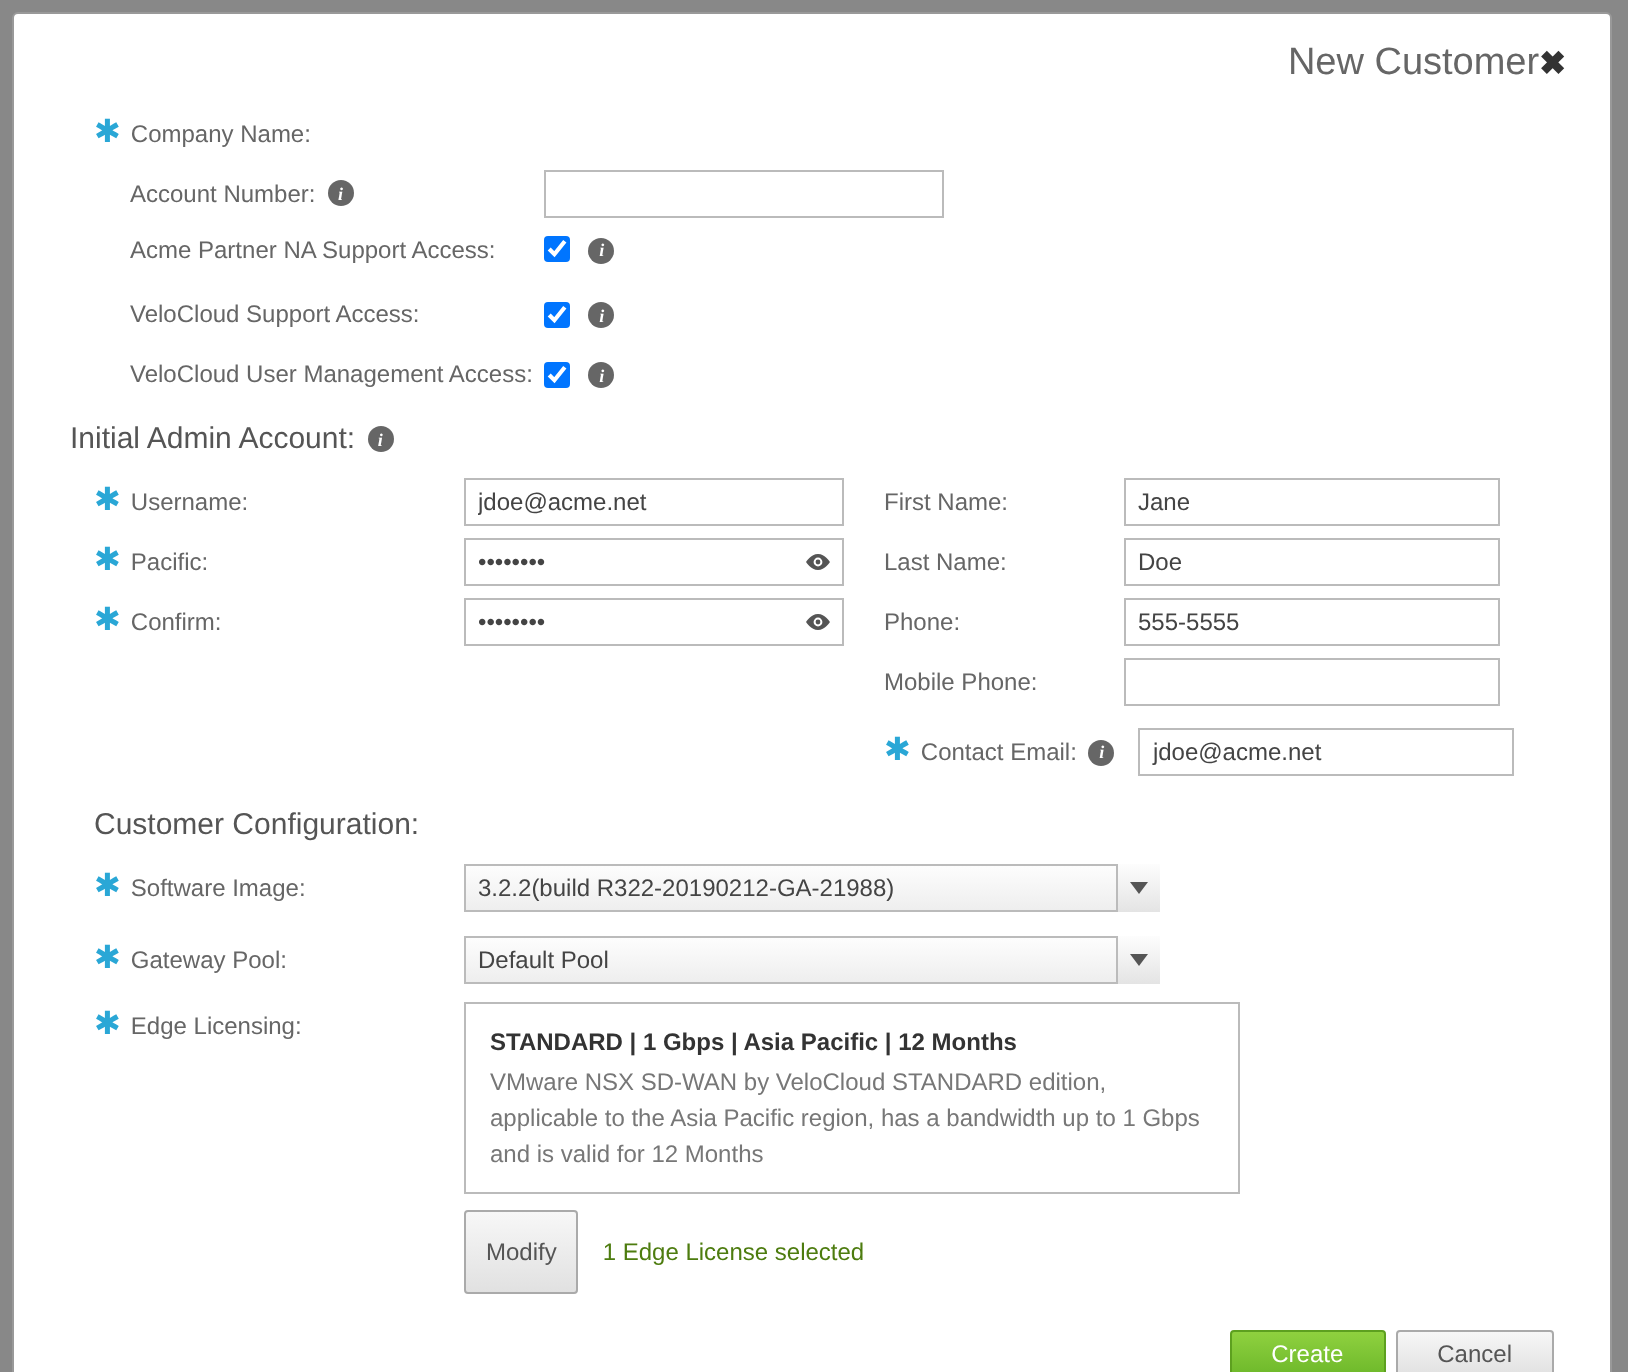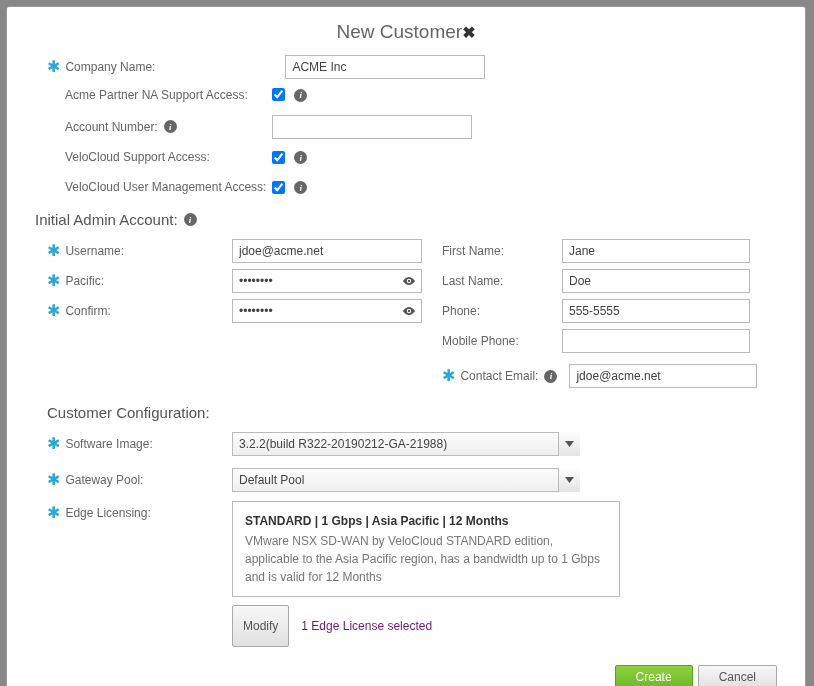--- a/index.html
+++ b/index.html
@@ -12,21 +12,21 @@
     }
     .dialog {
       width: 800px;
       background: #fff;
       border: 1px solid #999;
       border-radius: 3px;
       padding: 14px 22px 18px 22px;
     }
     .dialog-header {
       display: flex;
-      justify-content: center;
+      justify-content: flex-end;
       align-items: center;
       padding-bottom: 10px;
     }
     .dialog-title {
       font-size: 19px;
       color: #666;
       font-weight: normal;
     }
     .close-x {
       font-size: 16px;
@@ -115,21 +115,21 @@
     .license-box .lic-title {
       color: #333; font-weight: bold; margin-bottom: 2px;
     }
     .modify-row { display: flex; align-items: center; margin-top: 8px; }
     .btn-modify {
       background: linear-gradient(#f7f7f7, #e1e1e1);
       border: 1px solid #aaa; color: #555;
       padding: 13px 10px; font-size: 12px; cursor: pointer;
       border-radius: 2px;
     }
-    .lic-count { color: #701a75; margin-left: 12px; }
+    .lic-count { color: #4d7c0f; margin-left: 12px; }
     .footer {
       display: flex; justify-content: flex-end; gap: 5px; margin-top: 18px;
       padding-right: 6px;
     }
     .btn-create {
       background: linear-gradient(#8fd13f, #6db82a);
       border: 1px solid #5da01f;
       color: #fff; padding: 4px 20px; font-size: 12px;
       border-radius: 2px; cursor: pointer;
     }
@@ -154,39 +154,38 @@
     <h1 class="dialog-title">New Customer</h1>
     <span class="close-x">✖</span>
   </div>
 
   <div class="section">
     <div class="row">
       <span class="req">✱</span>
       <div class="label-col1">
         <span class="field-label">Company Name:</span>
       </div>
-      <input type="text" class="w-200" value="ACME Inc" style="">
-    </div>
-    <div class="row" style="align-items:flex-start;padding-top:4px">
-      <span style="width:18px"></span>
-      <div class="label-col1" style="width:207px">
-        <span class="field-label" style="line-height:1.4">Acme Partner NA Support Access:</span>
-      </div>
-      <span class="checkbox-cell">
-        <input type="checkbox" checked="" style="">
-        <span class="info-icon"></span>
-      </span>
     </div>
     <div class="row">
       <span style="width:18px"></span>
       <div class="label-col1" style="width:207px">
         <span class="field-label">Account Number:</span>
         <span class="info-icon"></span>
       </div>
       <input type="text" class="w-200" value="" style="">
+    </div>
+    <div class="row" style="align-items:flex-start;padding-top:4px">
+      <span style="width:18px"></span>
+      <div class="label-col1" style="width:207px">
+        <span class="field-label" style="line-height:1.4">Acme Partner NA Support Access:</span>
+      </div>
+      <span class="checkbox-cell">
+        <input type="checkbox" checked="" style="">
+        <span class="info-icon"></span>
+      </span>
     </div>
     <div class="row">
       <span style="width:18px"></span>
       <div class="label-col1" style="width:207px">
         <span class="field-label">VeloCloud Support Access:</span>
       </div>
       <span class="checkbox-cell">
         <input type="checkbox" checked="" style="">
         <span class="info-icon"></span>
       </span>

